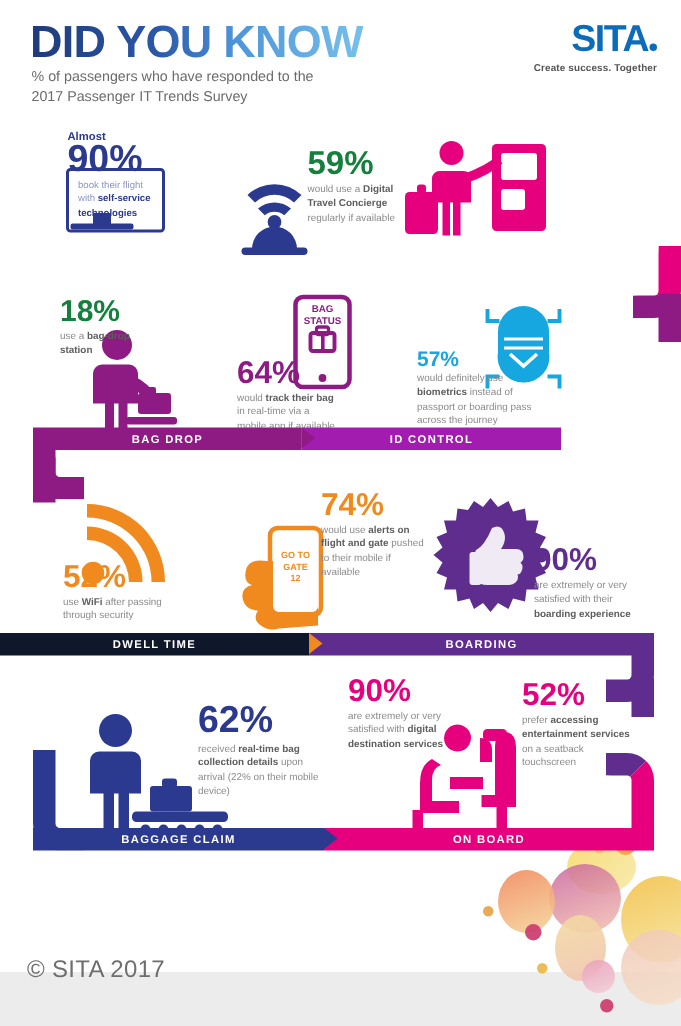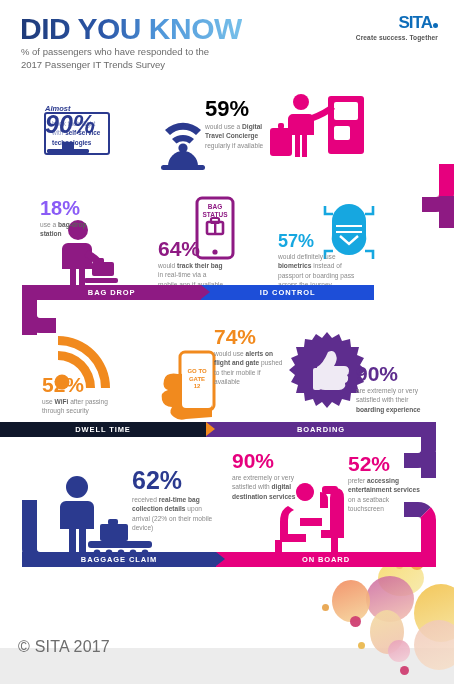--- a/index.html
+++ b/index.html
@@ -38,21 +38,21 @@
     line-height:1;
     background:linear-gradient(90deg,#1f3a78 0%,#2b57a8 38%,#4e95d9 62%,#77c0ea 100%);
     -webkit-background-clip:text; background-clip:text; color:transparent;
     -webkit-text-fill-color:transparent;
   }
   .subtitle {
     position:absolute; left:21px; top:46px;
     font-size:9.5px; color:#6b6b6b; line-height:1.35;
   }
   .logo-wrap { position:absolute; right:16px; top:14px; text-align:right; }
-  .logo-sita { font-size:17px; font-weight:bold; color:#0d6cb9; letter-spacing:-1px; line-height:1; }
+  .logo-sita { font-size:25px; font-weight:bold; color:#0d6cb9; letter-spacing:-1px; line-height:1; }
   .logo-dot { display:inline-block; width:5px; height:5px; background:#0d6cb9; border-radius:50%; vertical-align:baseline; margin-left:1px; }
   .logo-tag { font-size:6.6px; font-weight:bold; color:#555; margin-top:3px; letter-spacing:.1px; }
 
   
   .band { position:absolute; height:15px; display:flex; }
   .band-seg {
     height:15px; display:flex; align-items:center; justify-content:center;
     color:#fff; font-size:7.5px; font-weight:bold; letter-spacing:.9px;
     position:relative;
   }
@@ -146,27 +146,27 @@
   </svg>
 
   <div class="stat" style="left:44px;top:112px;width:66px;">
     <div class="screen-box">
       <span>book their flight</span><br>
       <span>with </span><b>self-service</b><br>
       <b>technologies</b>
     </div>
   </div>
 
-  <div class="stat" style="left:45px;top:104px;font-style:italic;">
+  <div class="stat" style="left:45px;top:86px;">
     <div class="almost" style="color:#2b3a8f">Almost</div>
     <div class="pct" style="font-size:25px;color:#2b3a8f;margin-top:-1px">90%</div>
   </div>
 
   <div class="stat" style="left:205px;top:98px;width:64px">
-    <div class="pct" style="font-size:22px;color:#000000">59%</div>
+    <div class="pct" style="font-size:22px;color:#15803d">59%</div>
     <div class="desc">
       <span>would use a </span><b>Digital Travel Concierge</b><span> regularly if available</span>
     </div>
   </div>
 
 
 
   <div class="elbow" style="left:422px;top:164px;width:32px;height:48px;border-right:15px solid #e6007e;border-bottom:15px solid #8e1a83;border-radius:0 0 18px 0;"></div>
 
   <svg width="454" height="110" style="position:absolute;left:0;top:196px">
@@ -196,50 +196,50 @@
     </g>
     <g fill="#16a7e0">
       <path d="M349 8 a17 17 0 0 1 17 17 v14 a17 17 0 0 1 -17 20 a17 17 0 0 1 -17 -20 v-14 a17 17 0 0 1 17 -17z"></path>
       <path d="M336 30 h26" stroke="#fff" stroke-width="2" fill="none"></path>
       <path d="M336 36 h26" stroke="#fff" stroke-width="2" fill="none"></path>
       <path d="M340 40 l9 8 l9 -8" stroke="#fff" stroke-width="2.4" fill="none"></path>
     </g>
   </svg>
 
   <div class="stat" style="left:40px;top:198px;width:50px">
-    <div class="pct" style="font-size:20px;color:#8b5cf6">18%</div>
+    <div class="pct" style="font-size:20px;color:#15803d">18%</div>
     <div class="desc">
       <span>use a </span><b>bag-drop station</b>
     </div>
   </div>
 
   <div style="position:absolute;left:199px;top:203px;width:32px;text-align:center;font-size:6.5px;font-weight:bold;color:#8e1a83;line-height:1.2">
     <span>BAG</span><br>
     <span>STATUS</span>
   </div>
 
   <div class="stat" style="left:158px;top:238px;width:68px">
     <div class="pct" style="font-size:21px;color:#8e1a83">64%</div>
     <div class="desc">
       <span>would </span><b>track their bag</b><span> in real-time via a mobile app if available</span>
     </div>
   </div>
 
   <div class="stat" style="left:278px;top:232px;width:84px">
-    <div class="pct" style="font-size:18px;color:#16a7e0">57%</div>
+    <div class="pct" style="font-size:14px;color:#16a7e0">57%</div>
     <div class="desc">
       <span>would definitely use </span><b>biometrics</b><span> instead of passport or boarding pass across the journey</span>
     </div>
   </div>
 
   <div class="band" style="left:22px;top:285px;width:352px">
     <div class="band-seg seg-arrow" style="width:220px;background:#8e1a83;color:#8e1a83">
       <span class="lbl" style="color:#fff">BAG DROP</span>
     </div>
-    <div class="band-seg" style="width:212px;background:#1d4ed8">
+    <div class="band-seg" style="width:212px;background:#a21caf">
       <span class="lbl" style="color:#fff">ID CONTROL</span>
     </div>
   </div>
 
   <div class="elbow" style="left:22px;top:285px;width:34px;height:48px;border-left:15px solid #8e1a83;border-bottom:15px solid #8e1a83;border-radius:0 0 0 18px;"></div>
 
   <div class="elbow" style="left:422px;top:196px;width:32px;height:32px;border-right:15px solid #8e1a83;"></div>
   <div class="elbow" style="left:22px;top:305px;width:32px;height:30px;border-left:15px solid #8e1a83;"></div>
 
   <svg width="454" height="110" style="position:absolute;left:0;top:330px">

